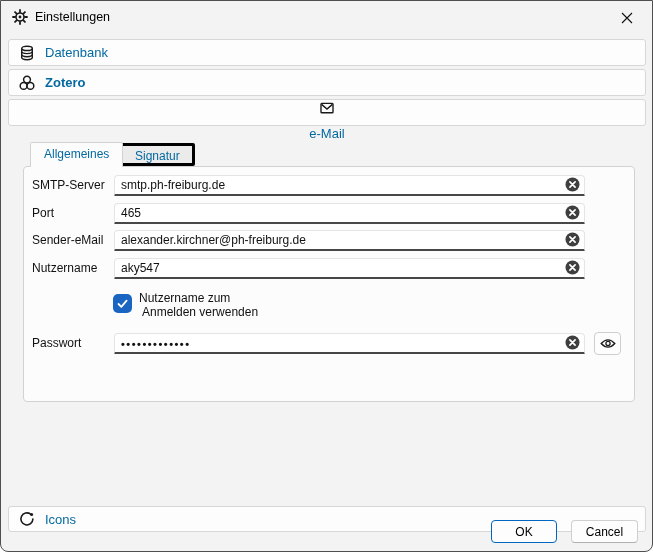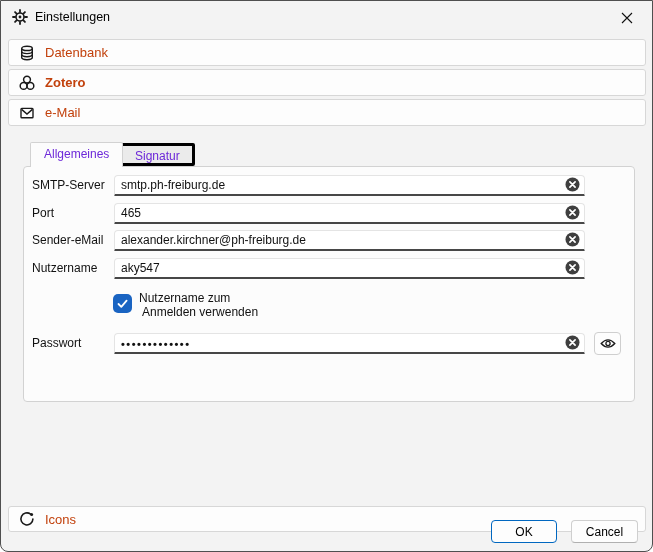--- a/index.html
+++ b/index.html
@@ -11,26 +11,26 @@
   }
   
   .titlebar{position:absolute;left:0;top:0;width:100%;height:33px;}
   .title-gear{position:absolute;left:11px;top:8px;width:16px;height:16px;}
   .title-text{position:absolute;left:34px;top:0;line-height:32px;font-size:12.5px;color:#000;}
   .close-btn{position:absolute;right:9px;top:4px;width:32px;height:25px;
     display:flex;align-items:center;justify-content:center;cursor:default;}
   
   .secbar{position:absolute;left:7px;width:638px;height:27px;
     background:#fdfdfd;border:1px solid #d7d7d7;border-radius:3px;
-    display:flex;align-items:center;gap:10px;padding:0 10px;font-size:13px;color:#c2410c;}
-  #bar-datenbank{top:38px;} #bar-zotero{top:68px;font-weight:bold;} #bar-email{top:98px;}
+    display:flex;align-items:center;gap:10px;padding:0 10px;font-size:13px;color:#0369a1;}
+  #bar-datenbank{top:38px;} #bar-zotero{top:68px;font-weight:bold;} #bar-email{top:98px;flex-direction:column;}
   #bar-icons{top:484px;height:26px;margin-top:21px;}
   .secicon{flex:0 0 auto;display:flex;align-items:center;}
   
-  .tab{position:absolute;font-size:12px;color:#6d28d9;}
+  .tab{position:absolute;font-size:12px;color:#0369a1;}
   .tab-active{left:29px;top:141px;height:25px;background:#fcfcfc;
     border:1px solid #d2d2d2;border-bottom:none;border-radius:2px 2px 0 0;
     padding:0 13px;line-height:23px;z-index:3;}
   .tab-inactive{left:119px;top:142px;height:23px;background:#ebebeb;
     border:3px solid #000000;border-radius:2px;padding:0 12px;line-height:21px;z-index:1;}
   
   .pane{position:absolute;left:22px;top:165px;width:612px;height:236px;
     background:#fcfcfc;border:1px solid #d2d2d2;border-radius:4px;z-index:2;}
   .row-label{position:absolute;left:8px;width:80px;font-size:12px;color:#111;line-height:21px;}
   .input{position:absolute;left:90px;width:471px;height:21px;background:#fff;

